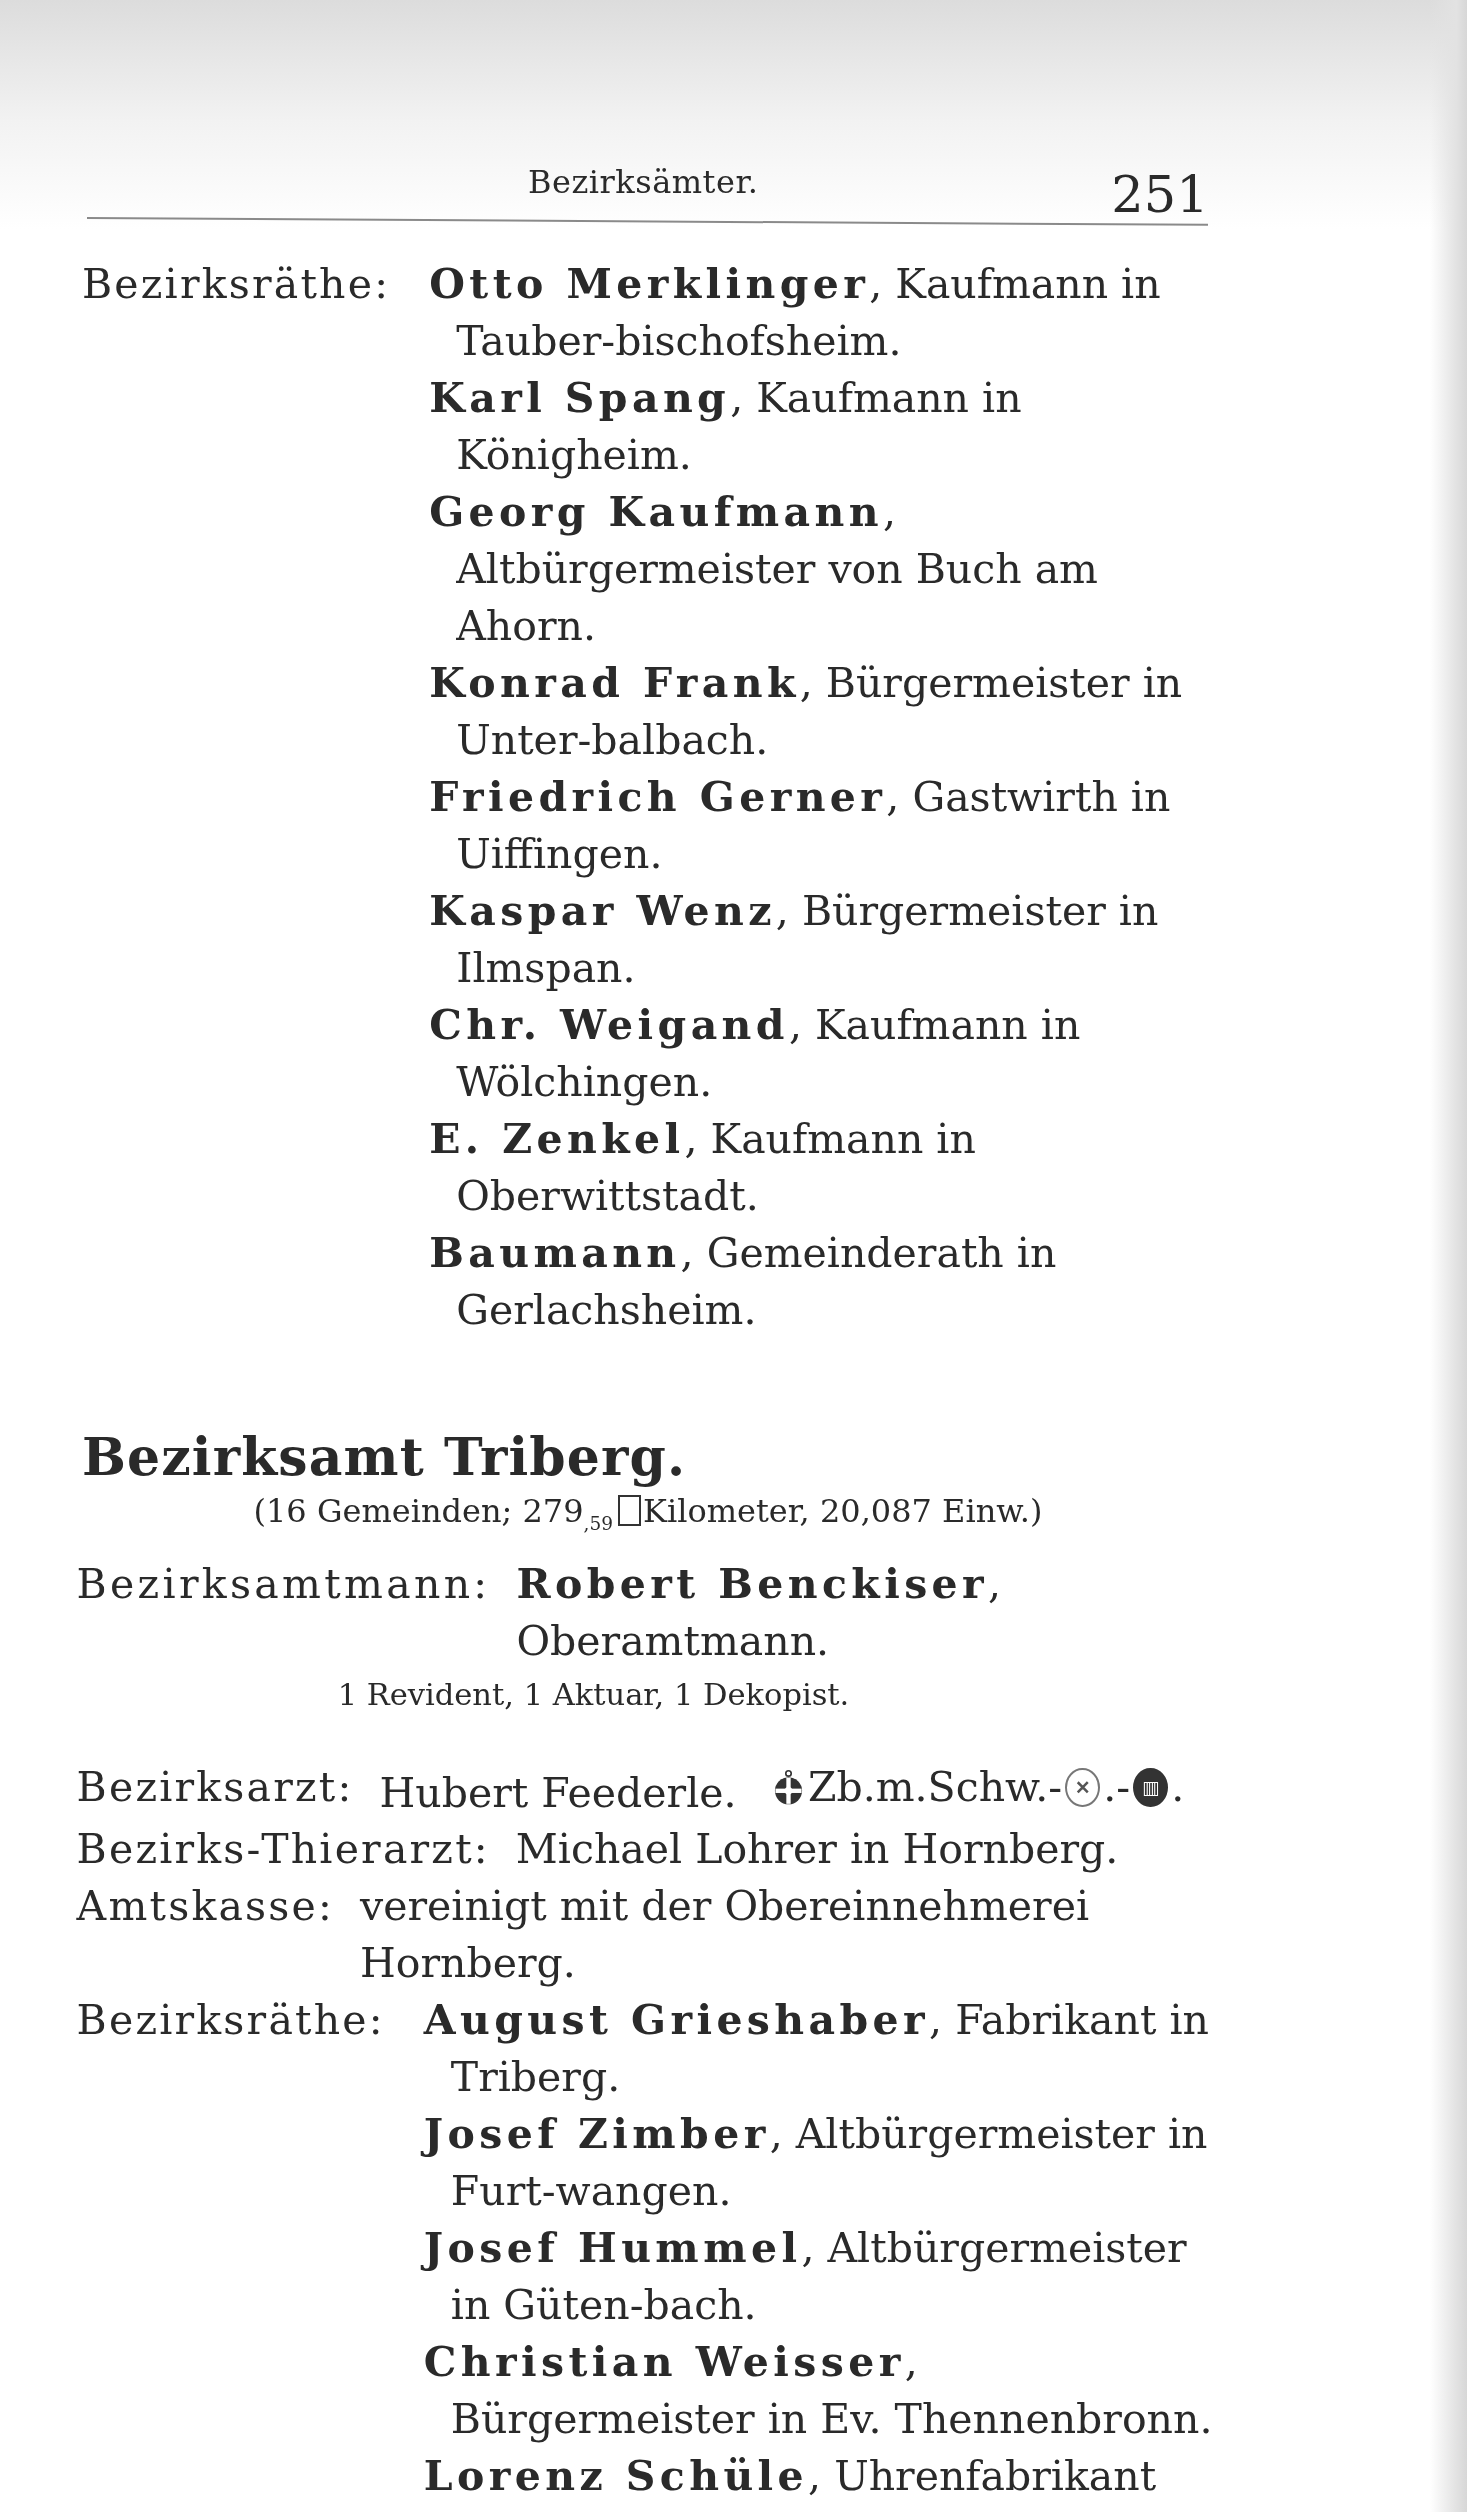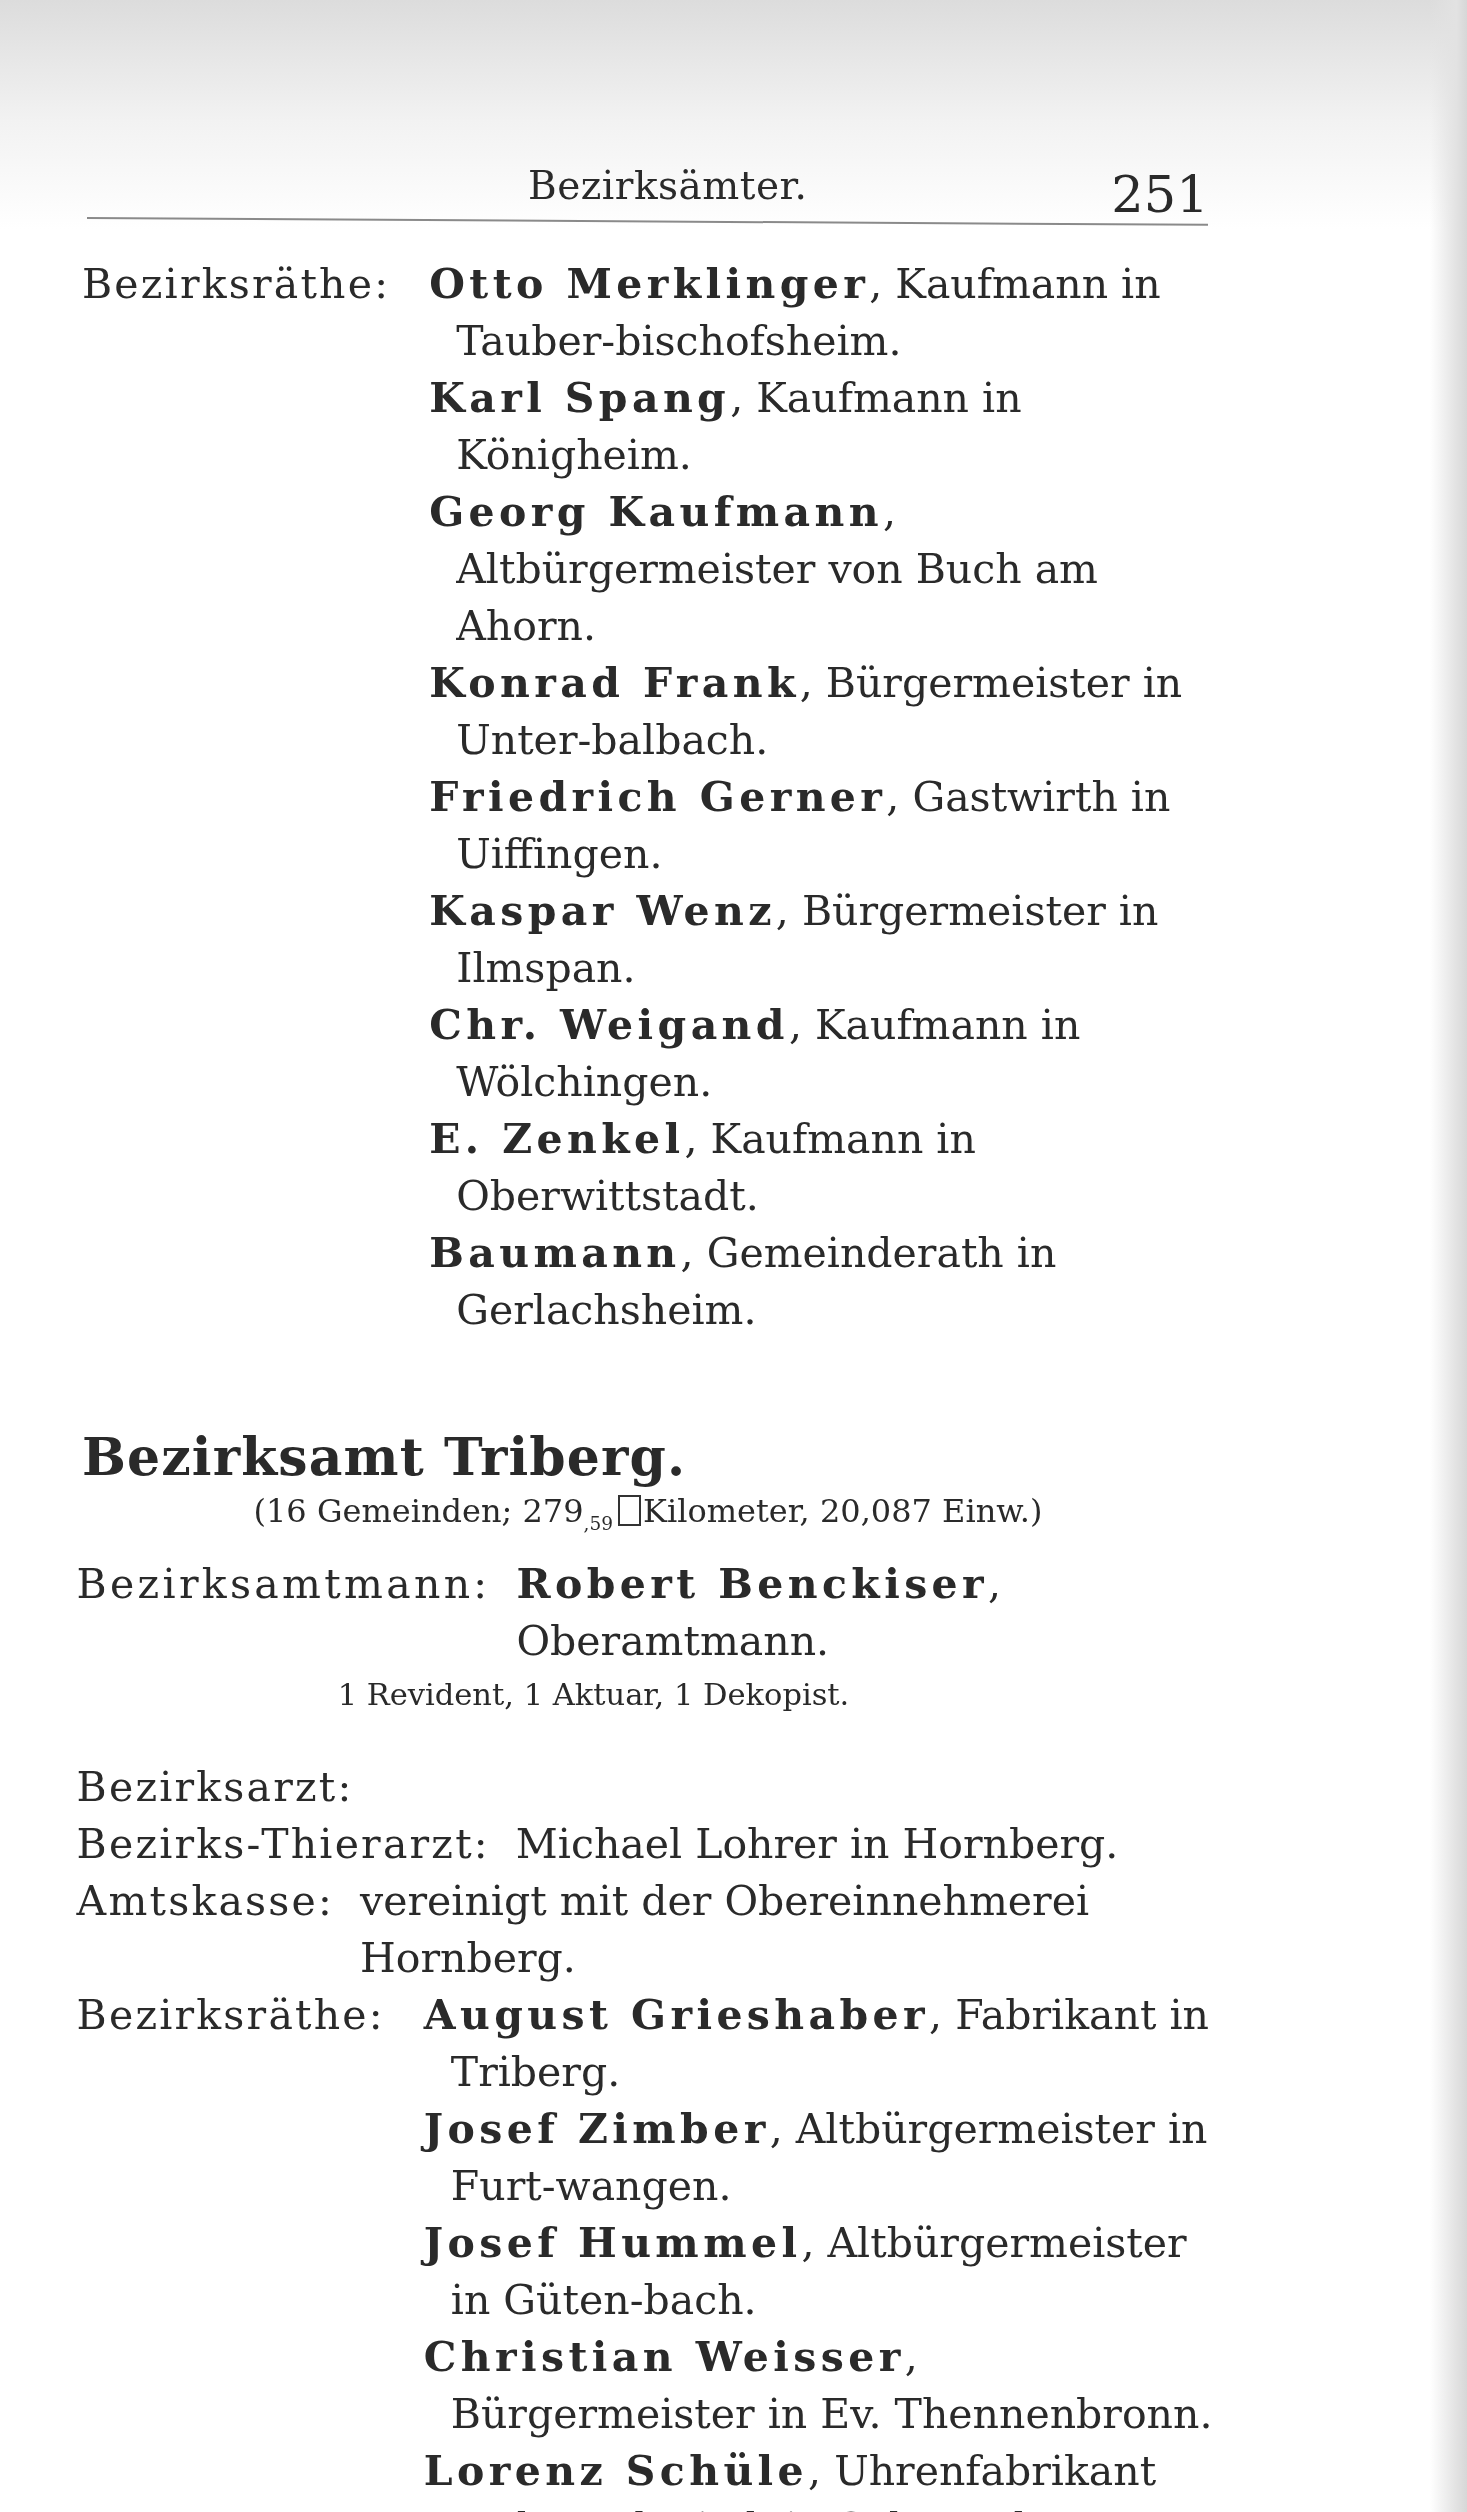--- a/index.html
+++ b/index.html
@@ -30,21 +30,21 @@
     width: 1132px;
   }
   .running-head {
     position: relative;
     height: 60px;
   }
   .running-title {
     position: absolute;
     left: 446px;
     top: 0;
-    font-size: 39px;
+    font-size: 32px;
     letter-spacing: 0.5px;
   }
   .page-number {
     position: absolute;
     right: 5.4px;
     top: 2.2px;
     font-size: 51px;
   }
   .head-rule {
     position: absolute;
@@ -182,20 +182,37 @@
     </div>
 
     <div class="entry" style="margin-left:-5.4px;">
       <span class="entry-label wide" style="padding-right:11px;">Bezirksamtmann:</span>
       <span class="entry-body"><span class="spaced">Robert Benckiser</span><span>, Oberamtmann.</span></span>
     </div>
     <div class="staff-line" style="margin-left:-109px;">1 Revident, 1 Aktuar, 1 Dekopist.</div>
 
     <div class="entry" style="margin-left:-5.4px;margin-top:40px;">
       <span class="entry-label" style="padding-right:11px;">Bezirksarzt:</span>
+      <span class="entry-body">
+        <span>Hubert Feederle.</span>
+        <span class="honors">
+          <svg class="order-icon" viewBox="0 0 60 70">
+            <circle cx="30" cy="10" r="5" fill="none" stroke="#333" stroke-width="3"></circle>
+            <ellipse cx="30" cy="42" rx="25" ry="25" fill="#333"></ellipse>
+            <rect x="26" y="18" width="8" height="48" fill="#fff"></rect>
+            <rect x="6" y="38" width="48" height="8" fill="#fff"></rect>
+            <circle cx="30" cy="42" r="7" fill="#fff"></circle>
+          </svg>
+          <span>Zb.m.Schw.-</span>
+          <span class="order-badge light">✕</span>
+          <span>.-</span>
+          <span class="order-badge filled">▥</span>
+          <span>.</span>
+        </span>
+      </span>
     </div>
 
     <div class="entry" style="margin-left:-5.4px;">
       <span class="entry-label" style="padding-right:11px;">Bezirks-Thierarzt:</span>
       <span class="entry-body">Michael Lohrer in Hornberg.</span>
     </div>
 
     <div class="entry" style="margin-left:-5.4px;">
       <span class="entry-label" style="padding-right:11px;">Amtskasse:</span>
       <span class="entry-body">vereinigt mit der Obereinnehmerei Hornberg.</span>

